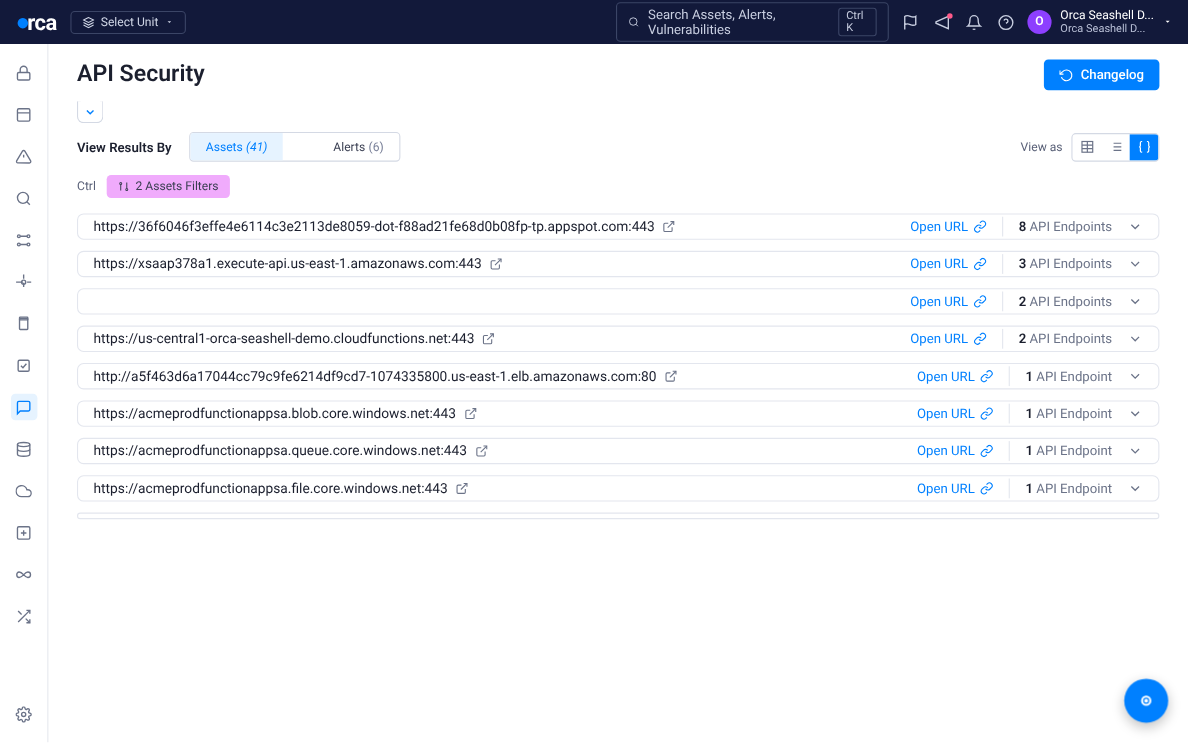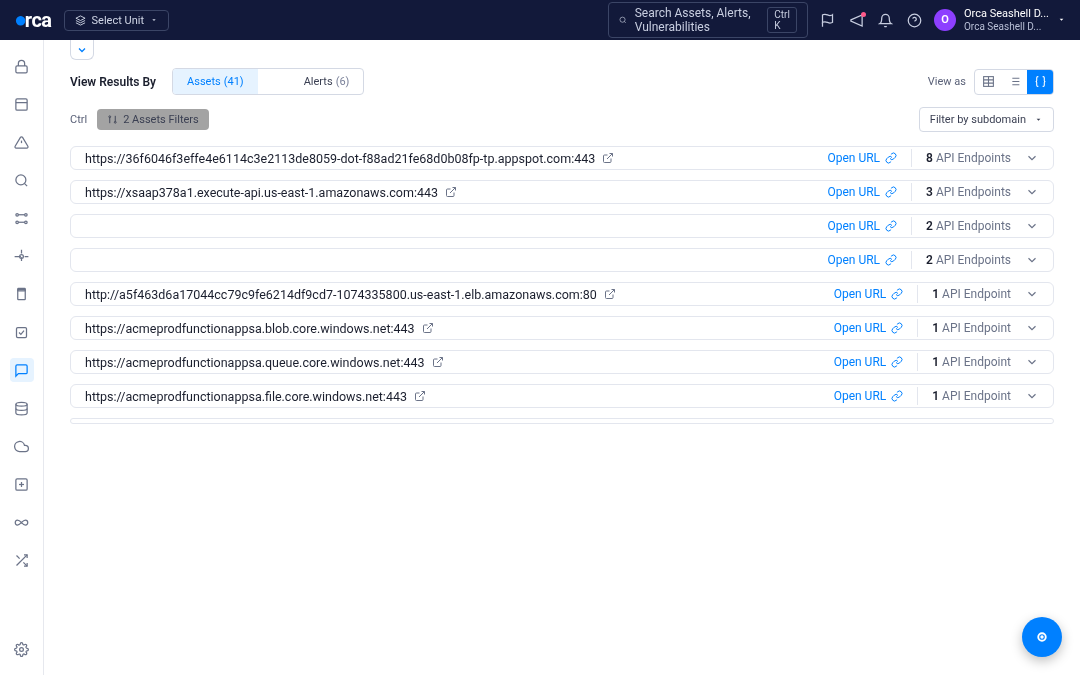--- a/index.html
+++ b/index.html
@@ -4,21 +4,21 @@
 <style>
 * { margin: 0; padding: 0; box-sizing: border-box; font-family: -apple-system, BlinkMacSystemFont, "Segoe UI", Roboto, sans-serif; }
 body { background: #fff; width: 1080px; height: 675px; overflow: hidden; position: relative; }
 
 
 .topnav { background: #12193a; height: 40px; display: flex; align-items: center; padding: 0 14px; gap: 12px; }
 .logo { color: #fff; font-size: 20px; font-weight: 700; letter-spacing: -0.5px; display:flex; align-items:center; }
 .logo .o { color: #0080ff; font-size: 22px; }
 .unit-select { border: 1px solid #3b4566; border-radius: 4px; padding: 3px 10px; color: #d0d6e6; font-size: 11px; display: flex; align-items: center; gap: 6px; cursor:pointer; }
 .spacer { flex: 1; }
-.searchbar { border: 1px solid #3b4566; border-radius: 4px; padding: 3px 10px; color: #c8cee0; font-size: 12px; display: flex; align-items: center; gap: 8px; width: 200px; }
+.searchbar { border: 1px solid #3b4566; border-radius: 4px; padding: 3px 10px; color: #c8cee0; font-size: 12px; display: flex; align-items: center; gap: 8px; width: 248px; }
 .searchbar .kbd { border: 1px solid #3b4566; border-radius: 3px; padding: 1px 6px; font-size: 10px; color:#c8cee0; margin-left:auto; }
 .topicons { display:flex; gap:14px; align-items:center; }
 .topicon { color:#c8cee0; cursor:pointer; position:relative; }
 .topicon.badge::after { content:''; position:absolute; top:-1px; right:-2px; width:5px; height:5px; background:#ff5a8a; border-radius:50%; }
 .user { display:flex; align-items:center; gap:8px; color:#fff; font-size:11px; }
 .avatar { width:22px; height:22px; border-radius:50%; background:#8d3fff; color:#fff; display:flex; align-items:center; justify-content:center; font-size:11px; font-weight:600; }
 .user-lines { display:flex; flex-direction:column; line-height:1.15; }
 .user-lines span:last-child { color:#b8bfd6; font-size:10px; }
 
 
@@ -35,31 +35,31 @@
 
 .chevron-toggle { margin:0 0 6px 26px; width:24px; height:20px; border:1px solid #d4d9e4; border-top:none; border-radius:0 0 6px 6px; display:flex; align-items:center; justify-content:center; cursor:pointer; color:#0080ff; }
 
 
 .tabsrow { display:flex; align-items:center; padding:2px 26px 12px 26px; gap:12px; }
 .viewlabel { font-size:12px; font-weight:600; color:#1b1f2e; margin-right:4px; }
 .tabgroup { border:1px solid #d4d9e4; border-radius:4px; display:flex; overflow:hidden;gap:32px; }
 .tab { padding:6px 14px; font-size:11px; cursor:pointer; color:#3a3f52; display:flex; gap:3px; }
 .tab .cnt { color:#7a8199; }
 .tab.active { background:#e6f3ff; color:#0080ff; }
-.tab.active .cnt { color:#0080ff; }
+.tab.active .cnt { color:#0080ff;font-style:italic; }
 .viewas { margin-left:auto; display:flex; align-items:center; gap:8px; }
 .viewas-label { font-size:11px; color:#5a6178; }
 .vicons { display:flex; border:1px solid #d4d9e4; border-radius:4px; overflow:hidden; }
 .vicn { width:26px; height:24px; display:flex; align-items:center; justify-content:center; color:#6b7388; cursor:pointer; }
 .vicn.active { background:#0080ff; color:#fff; }
 
 
 .queryrow { display:flex; align-items:center; padding:0 26px 14px 26px; gap:10px; }
 .qlabel { font-size:11px; color:#5a6178; }
-.filterchip { background:#a3a3a3; border-radius:4px; padding:4px 10px; font-size:11px; color:#3a3f52; display:flex; align-items:center; gap:5px; }
+.filterchip { background:#f0abfc; border-radius:4px; padding:4px 10px; font-size:11px; color:#3a3f52; display:flex; align-items:center; gap:5px; }
 .subdomain { margin-left:auto; border:1px solid #d4d9e4; border-radius:4px; padding:5px 10px; font-size:11px; color:#3a3f52; display:flex; align-items:center; gap:8px; cursor:pointer; }
 
 
 .assets { padding:0 26px 60px 26px; display:flex; flex-direction:column; gap:10px; }
 .asset { border:1px solid #e3e6ee; border-radius:6px; padding:2px 14px; display:flex; align-items:center; }
 .asset-url { font-size:12.5px; color:#1b1f2e; display:flex; align-items:center; gap:7px; }
 .asset-url .ext { color:#6b7388; }
 .asset-right { margin-left:auto; display:flex; align-items:center; gap:14px; }
 .openurl { color:#0080ff; font-size:12px; display:flex; align-items:center; gap:5px; cursor:pointer;justify-content:center; }
 .divider { width:1px; height:18px; background:#e3e6ee; }
@@ -232,20 +232,30 @@
     </div>
   <div class="sicn bottom">
       <svg width="15" height="15" viewBox="0 0 24 24" fill="none" stroke="currentColor" stroke-width="2">
         <circle cx="12" cy="12" r="3"></circle>
         <path d="M19.4 15a1.65 1.65 0 00.33 1.82l.06.06a2 2 0 010 2.83 2 2 0 01-2.83 0l-.06-.06a1.65 1.65 0 00-1.82-.33 1.65 1.65 0 00-1 1.51V21a2 2 0 01-2 2 2 2 0 01-2-2v-.09A1.65 1.65 0 009 19.4a1.65 1.65 0 00-1.82.33l-.06.06a2 2 0 01-2.83 0 2 2 0 010-2.83l.06-.06a1.65 1.65 0 00.33-1.82 1.65 1.65 0 00-1.51-1H3a2 2 0 01-2-2 2 2 0 012-2h.09A1.65 1.65 0 004.6 9a1.65 1.65 0 00-.33-1.82l-.06-.06a2 2 0 010-2.83 2 2 0 012.83 0l.06.06a1.65 1.65 0 001.82.33H9a1.65 1.65 0 001-1.51V3a2 2 0 012-2 2 2 0 012 2v.09a1.65 1.65 0 001 1.51 1.65 1.65 0 001.82-.33l.06-.06a2 2 0 012.83 0 2 2 0 010 2.83l-.06.06a1.65 1.65 0 00-.33 1.82V9a1.65 1.65 0 001.51 1H21a2 2 0 012 2 2 2 0 01-2 2h-.09a1.65 1.65 0 00-1.51 1z"></path>
       </svg>
     </div>
 </div>
 
 <div class="main">
+  <div class="page-header">
+    <div class="page-title">API Security</div>
+    <button class="changelog-btn">
+      <svg width="13" height="13" viewBox="0 0 24 24" fill="none" stroke="currentColor" stroke-width="2">
+          <polyline points="1 4 1 10 7 10"></polyline>
+          <path d="M3.51 15a9 9 0 102.13-9.36L1 10"></path>
+        </svg>
+      <span>Changelog</span>
+    </button>
+  </div>
 
   <div class="chevron-toggle">
     <svg width="12" height="12" viewBox="0 0 24 24" fill="none" stroke="currentColor" stroke-width="2.5">
         <polyline points="6 9 12 15 18 9"></polyline>
       </svg>
   </div>
 
   <div class="tabsrow">
     <span class="viewlabel">View Results By</span>
     <div class="tabgroup">
@@ -292,26 +302,20 @@
     <span class="qlabel">Ctrl</span>
     <div class="filterchip">
       <svg width="11" height="11" viewBox="0 0 24 24" fill="none" stroke="currentColor" stroke-width="2">
           <circle cx="6" cy="6" r="2"></circle>
           <circle cx="18" cy="18" r="2"></circle>
           <line x1="6" y1="8" x2="6" y2="20"></line>
           <line x1="18" y1="4" x2="18" y2="16"></line>
         </svg>
       <span>2 Assets Filters</span>
     </div>
-    <div class="subdomain">
-      <span>Filter by subdomain</span>
-      <svg width="9" height="9" viewBox="0 0 24 24" fill="currentColor">
-          <path d="M7 10l5 5 5-5z"></path>
-        </svg>
-    </div>
   </div>
 
   <div class="assets" id="assets-container">
       <div class="asset">
     <div class="asset-url">
       <span>https://36f6046f3effe4e6114c3e2113de8059-dot-f88ad21fe68d0b08fp-tp.appspot.com:443</span>
       <span class="ext">
             <svg width="12" height="12" viewBox="0 0 24 24" fill="none" stroke="currentColor" stroke-width="2">
               <path d="M18 13v6a2 2 0 01-2 2H5a2 2 0 01-2-2V8a2 2 0 012-2h6"></path>
               <polyline points="15 3 21 3 21 9"></polyline>
@@ -367,20 +371,30 @@
       <div class="divider"></div>
       <span class="endpoints"><b>2</b> API Endpoints</span>
       <span class="expand">
             <svg width="14" height="14" viewBox="0 0 24 24" fill="none" stroke="currentColor" stroke-width="2">
               <polyline points="6 9 12 15 18 9"></polyline>
             </svg>
           </span>
     </div>
       </div>
       <div class="asset">
+    <div class="asset-url">
+      <span>https://us-central1-orca-seashell-demo.cloudfunctions.net:443</span>
+      <span class="ext">
+            <svg width="12" height="12" viewBox="0 0 24 24" fill="none" stroke="currentColor" stroke-width="2">
+              <path d="M18 13v6a2 2 0 01-2 2H5a2 2 0 01-2-2V8a2 2 0 012-2h6"></path>
+              <polyline points="15 3 21 3 21 9"></polyline>
+              <line x1="10" y1="14" x2="21" y2="3"></line>
+            </svg>
+          </span>
+    </div>
     <div class="asset-right">
       <span class="openurl">Open URL <svg width="12" height="12" viewBox="0 0 24 24" fill="none" stroke="currentColor" stroke-width="2">
               <path d="M10 13a5 5 0 007.54.54l3-3a5 5 0 00-7.07-7.07l-1.72 1.71"></path>
               <path d="M14 11a5 5 0 00-7.54-.54l-3 3a5 5 0 007.07 7.07l1.71-1.71"></path>
             </svg></span>
       <div class="divider"></div>
       <span class="endpoints"><b>2</b> API Endpoints</span>
       <span class="expand">
             <svg width="14" height="14" viewBox="0 0 24 24" fill="none" stroke="currentColor" stroke-width="2">
               <polyline points="6 9 12 15 18 9"></polyline>

